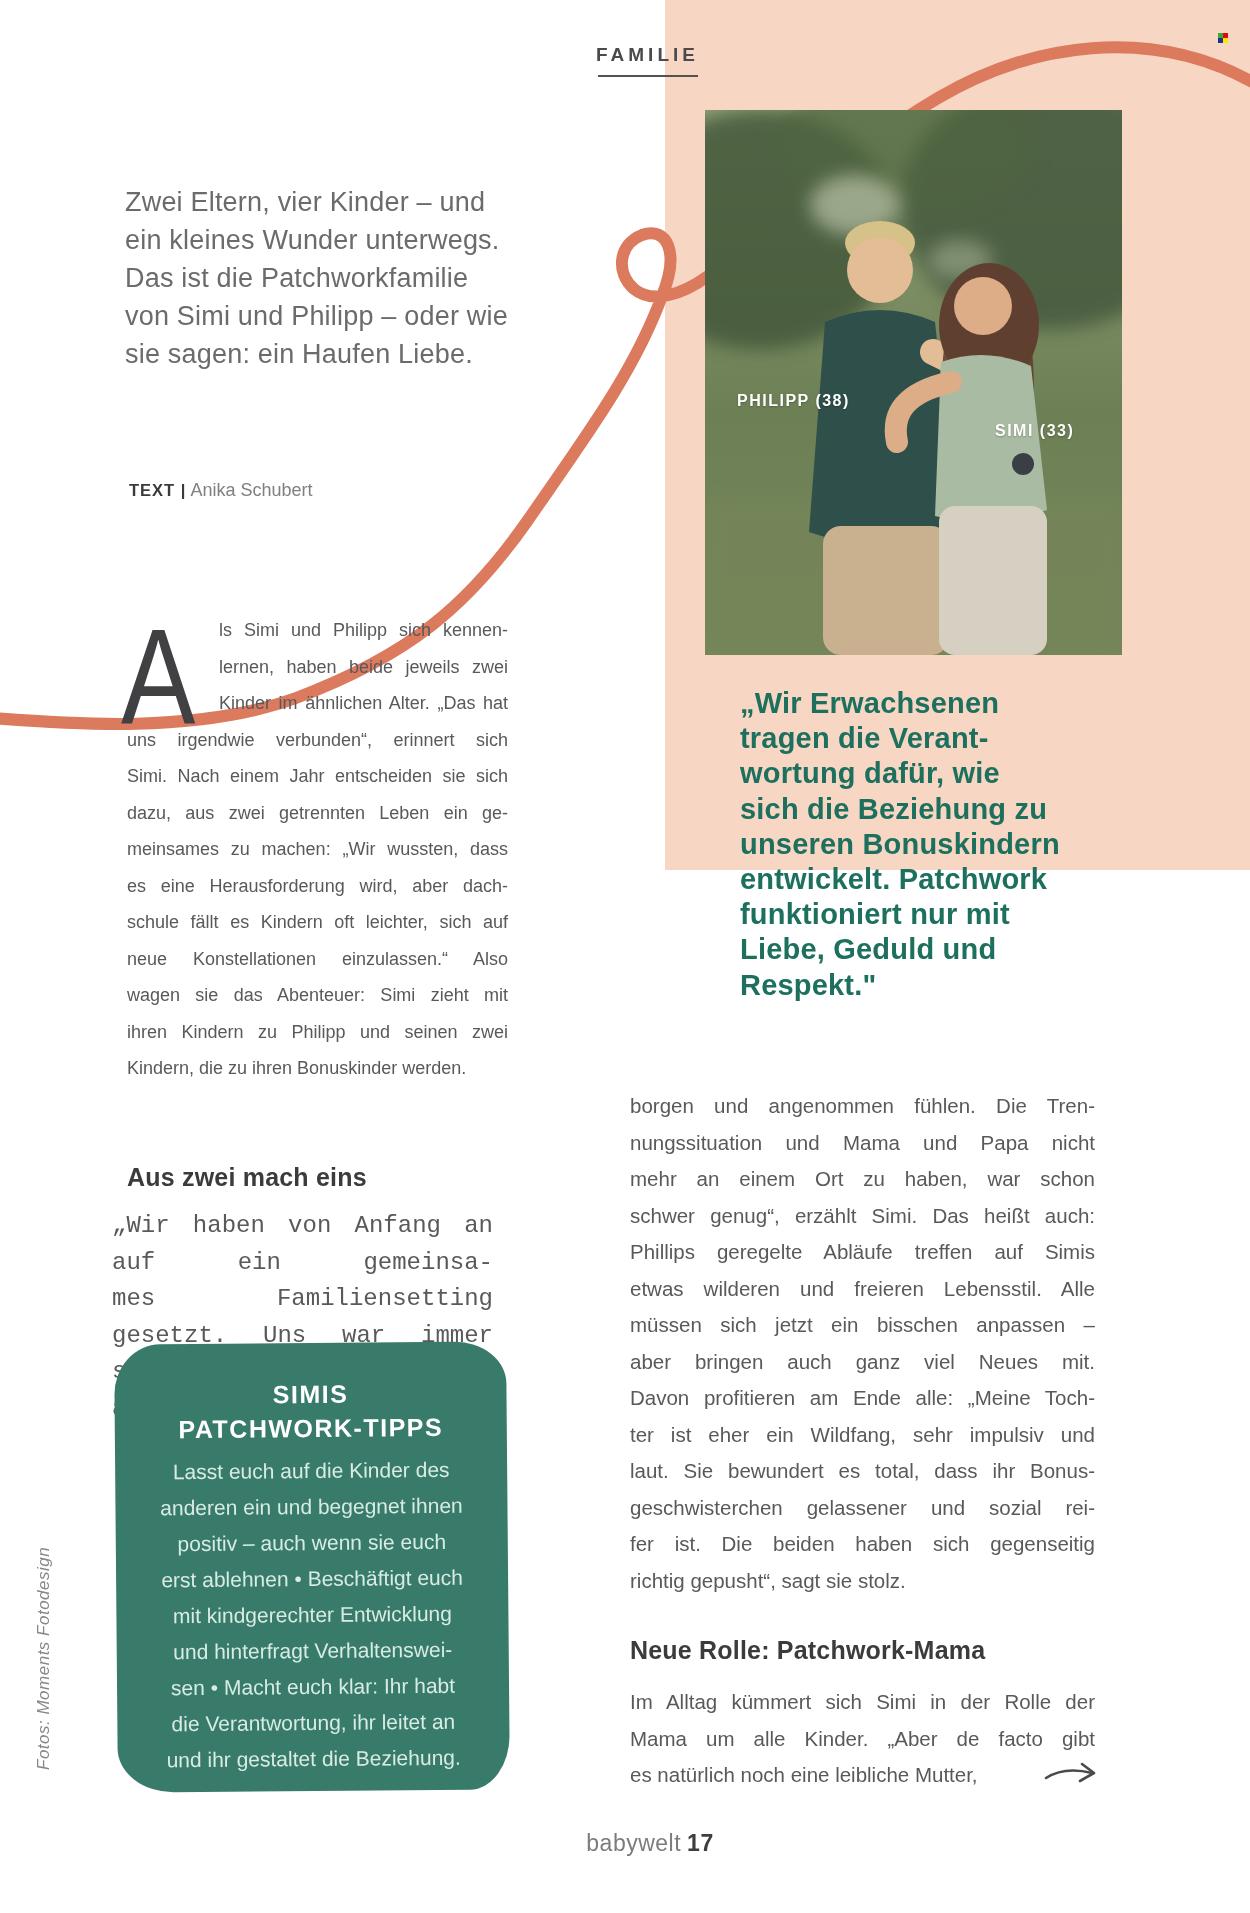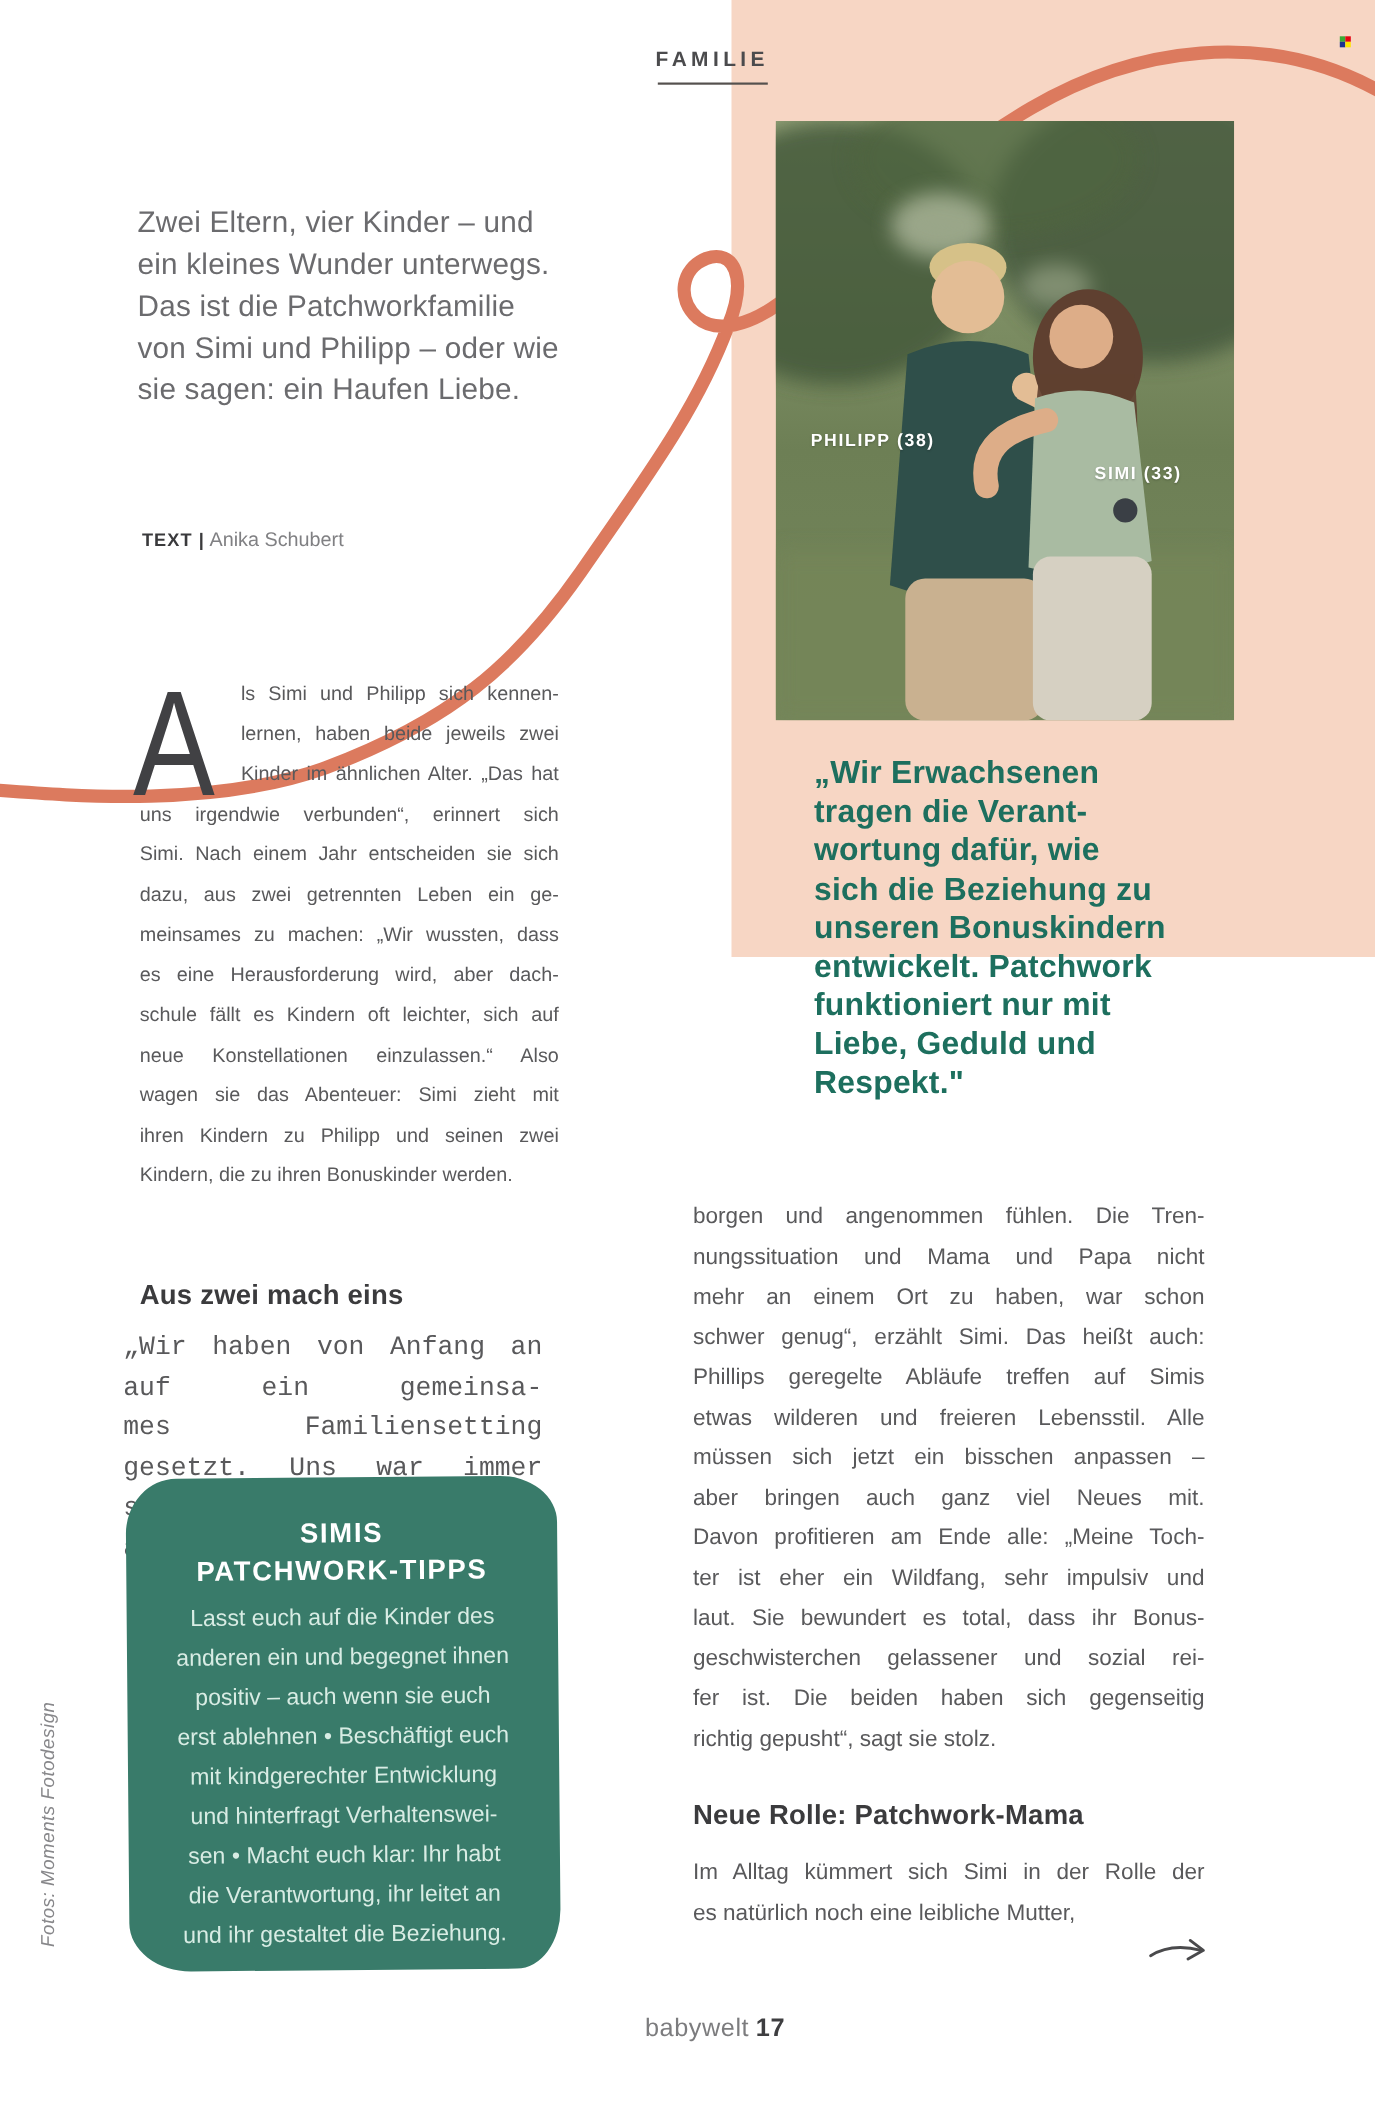--- a/index.html
+++ b/index.html
@@ -225,20 +225,21 @@
       <div class="tline j">laut. Sie bewundert es total, dass ihr Bonus-</div>
       <div class="tline j">geschwisterchen gelassener und sozial rei-</div>
       <div class="tline j">fer ist. Die beiden haben sich gegenseitig</div>
       <div class="tline">richtig gepusht“, sagt sie stolz.</div>
     </div>
 
   <div class="abs subhead sh2">Neue Rolle: Patchwork-Mama</div>
 
   <div class="abs bodytext colR2">
       <div class="tline j">Im Alltag kümmert sich Simi in der Rolle der</div>
+      <div class="tline j">Mama um alle Kinder. „Aber de facto gibt</div>
       <div class="tline">es natürlich noch eine leibliche Mutter,</div>
     </div>
 
   <svg class="abs cont-arrow" width="54" height="28" viewBox="0 0 54 28">
     <path d="M 2 18 C 16 9, 32 9, 48 13" fill="none" stroke="#4a4a4c" stroke-width="2.6" stroke-linecap="round"></path>
     <path d="M 38 4 L 50 13 L 36 21" fill="none" stroke="#4a4a4c" stroke-width="2.6" stroke-linecap="round" stroke-linejoin="round"></path>
   </svg>
 
   <div class="abs credit">Fotos: Moments Fotodesign</div>
 

